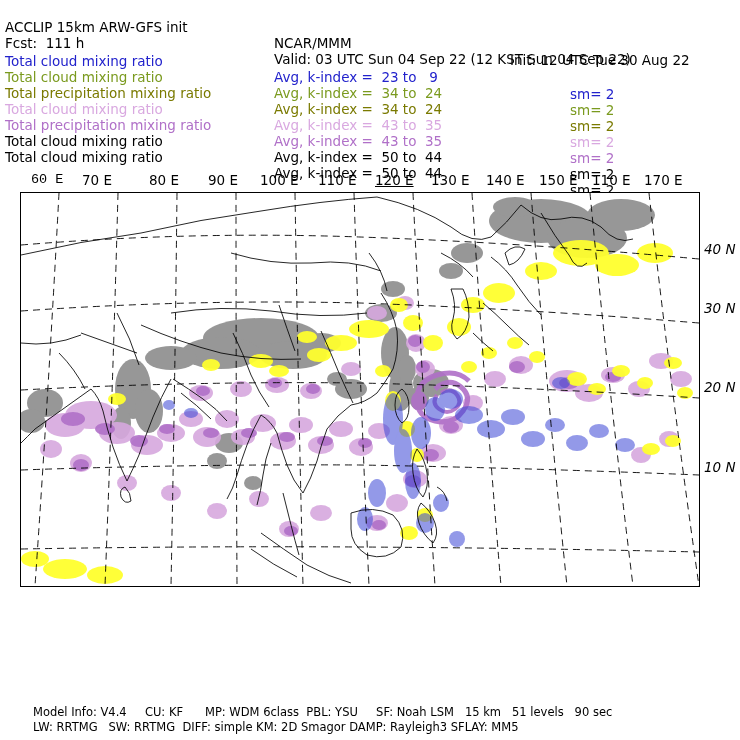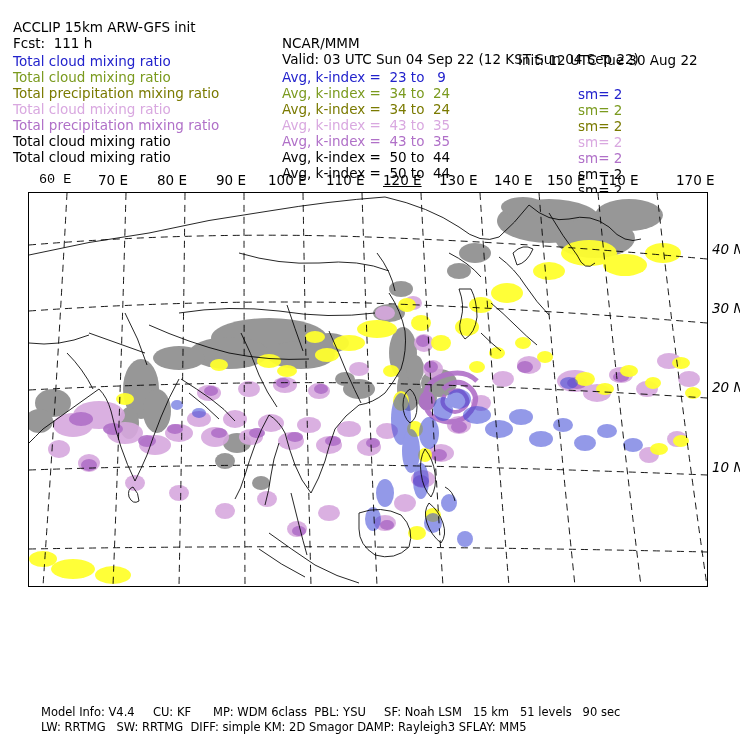--- a/index.html
+++ b/index.html
@@ -12,21 +12,20 @@
     height: 740px;
     font-family: "DejaVu Sans", sans-serif;
     color: #000000;
     overflow: hidden;
     position: relative;
   }
   .wrap {
     position: relative;
     width: 668px;
     height: 740px;
-    margin-left: 8px;
   }
 
   
   .header {
     position: absolute;
     left: 0; top: 0;
     width: 740px;
     height: 150px;
     font-size: 13.5px;
     line-height: 16.5px;
@@ -139,31 +138,31 @@
     </div>
 
     <div class="hrow" style="top:132px;color:#000000;">
       <span class="col-a">Total cloud mixing ratio</span>
       <span class="col-b">Avg, k-index =  50 to  44</span>
       <span class="col-d">sm= 2</span>
     </div>
   </div>
 
   <span class="xlab" style="left:31px;font-family:Liberation Mono, monospace;">60 E</span>
-  <span class="xlab" style="left:90px;">70 E</span>
+  <span class="xlab" style="left:82px;">70 E</span>
   <span class="xlab" style="left:149px;">80 E</span>
   <span class="xlab" style="left:208px;">90 E</span>
   <span class="xlab" style="left:260px;">100 E</span>
   <span class="xlab" style="left:318px;">110 E</span>
   <span class="xlab" style="left:375px;text-decoration:underline;">120 E</span>
   <span class="xlab" style="left:431px;">130 E</span>
   <span class="xlab" style="left:486px;">140 E</span>
   <span class="xlab" style="left:539px;">150 E</span>
   <span class="xlab" style="left:592px;">110 E</span>
-  <span class="xlab" style="left:668px;">170 E</span>
+  <span class="xlab" style="left:644px;">170 E</span>
 
   <span class="ylab" style="left:704px; top:241px;">40 N</span>
   <span class="ylab" style="left:704px; top:300px;">30 N</span>
   <span class="ylab" style="left:704px; top:379px;">20 N</span>
   <span class="ylab" style="left:704px; top:459px;">10 N</span>
 
   <div class="plot">
     <svg width="678" height="393" viewBox="0 0 678 393">
 
       <defs>

